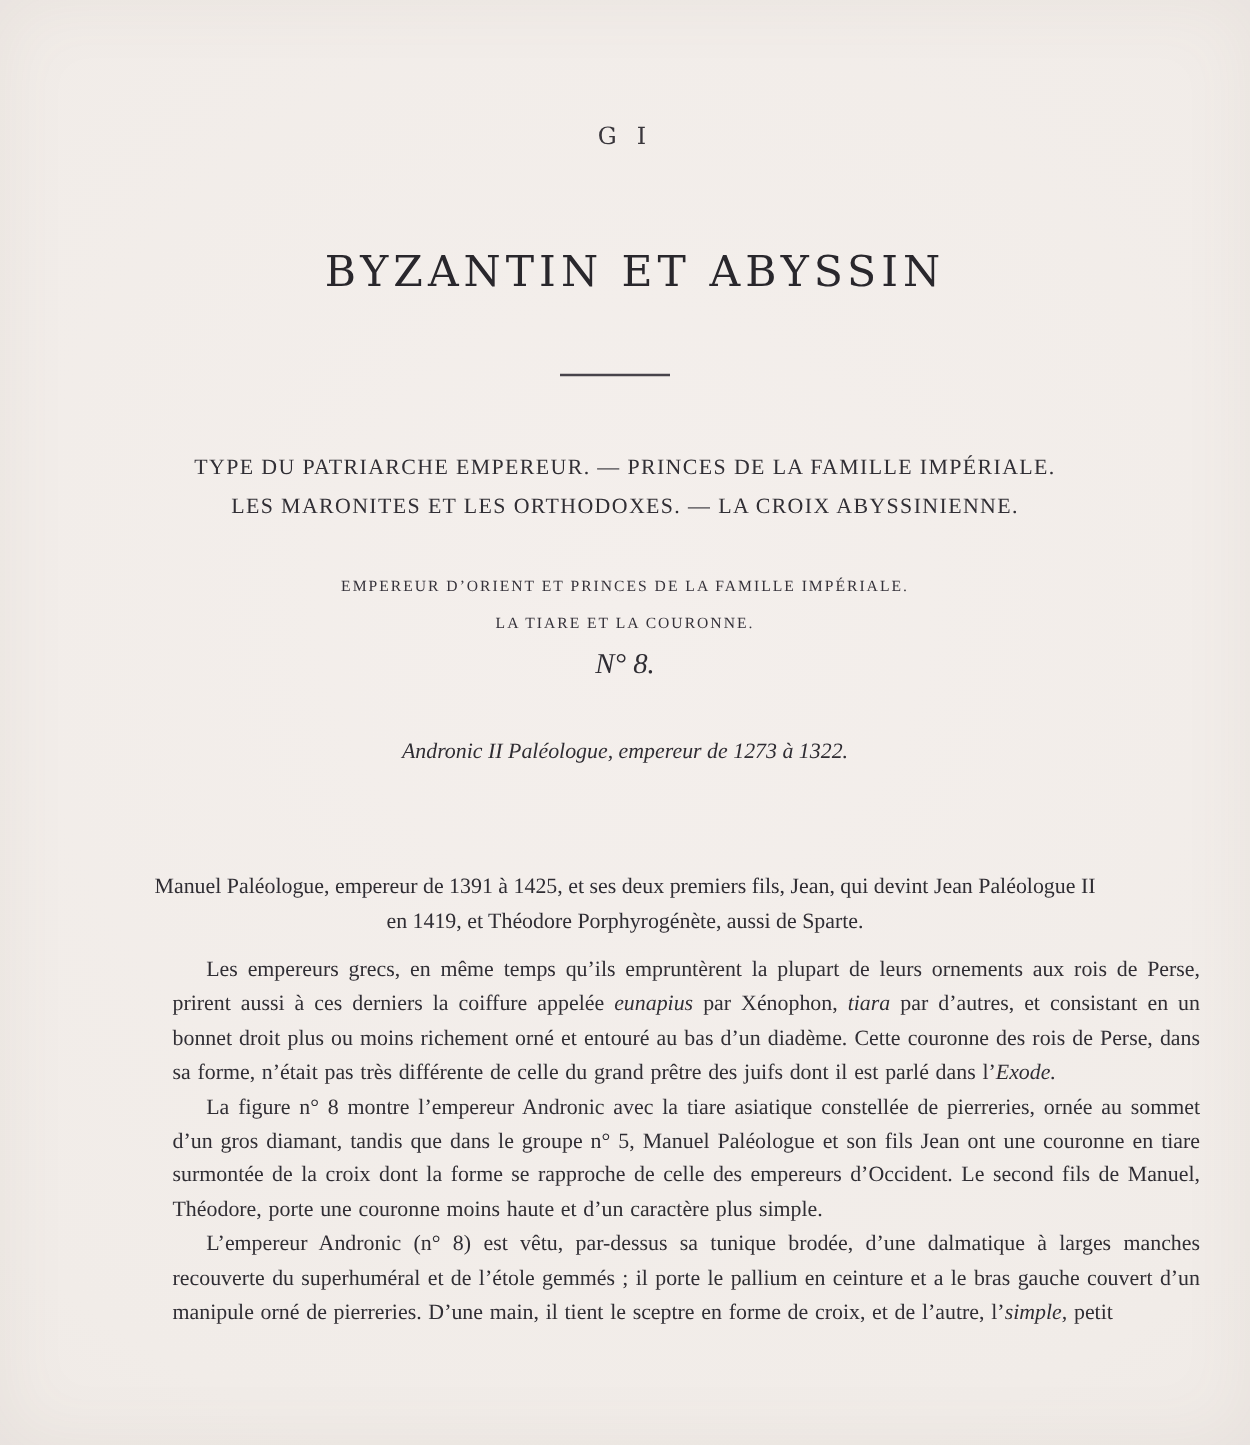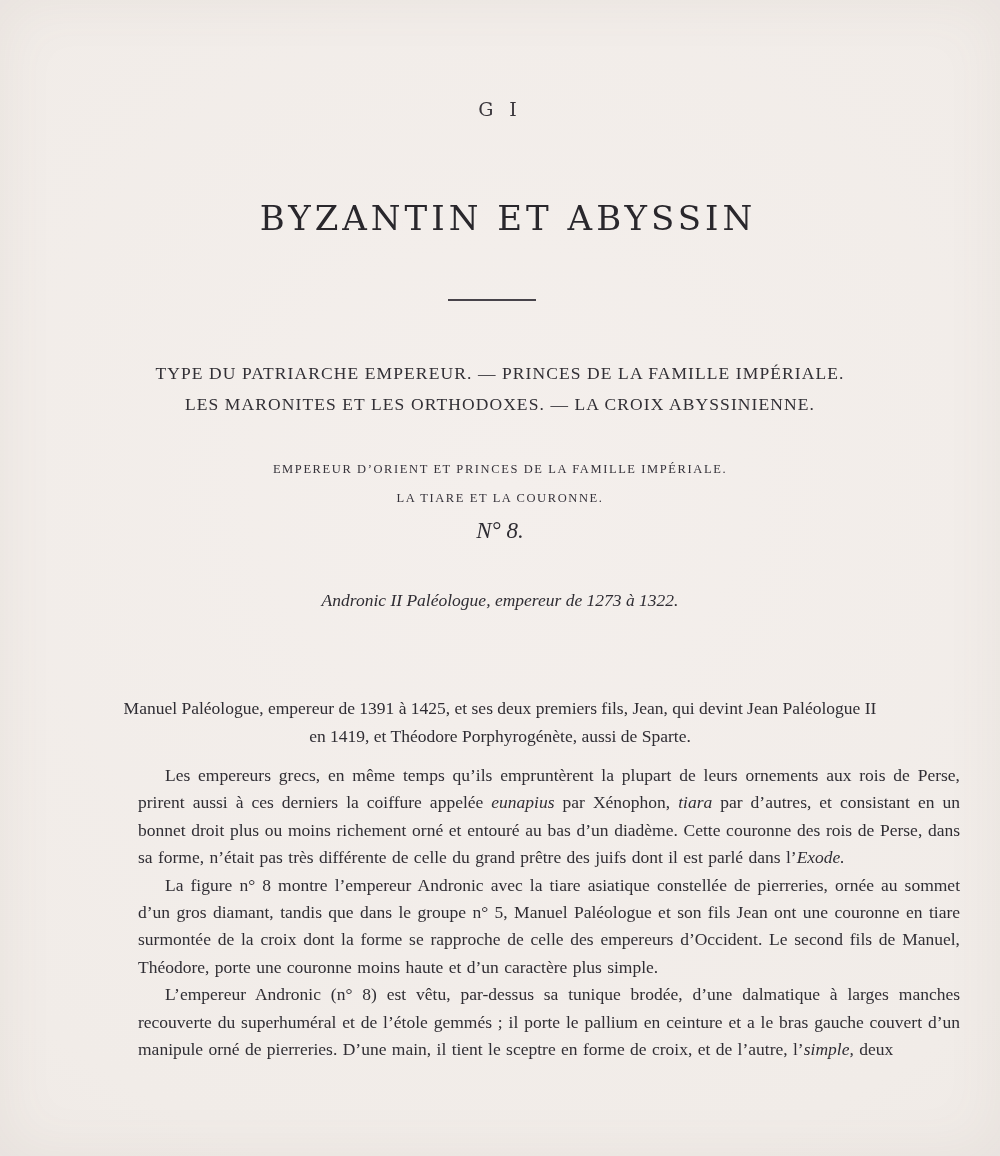--- a/index.html
+++ b/index.html
@@ -109,16 +109,16 @@
 
 
   <div class="centered group-cap">
     <div>Manuel Paléologue, empereur de 1391 à 1425, et ses deux premiers fils, Jean, qui devint Jean Paléologue II</div>
     <div>en 1419, et Théodore Porphyrogénète, aussi de Sparte.</div>
   </div>
 
   <div class="body-text">
       <p><span>Les empereurs grecs, en même temps qu’ils empruntèrent la plupart de leurs ornements aux rois de Perse, prirent aussi à ces derniers la coiffure appelée </span><em>eunapius</em><span> par Xénophon, </span><em>tiara</em><span> par d’autres, et consistant en un bonnet droit plus ou moins richement orné et entouré au bas d’un diadème. Cette couronne des rois de Perse, dans sa forme, n’était pas très différente de celle du grand prêtre des juifs dont il est parlé dans l’</span><em>Exode.</em></p>
       <p><span>La figure n° 8 montre l’empereur Andronic avec la tiare asiatique constellée de pierreries, ornée au sommet d’un gros diamant, tandis que dans le groupe n° 5, Manuel Paléologue et son fils Jean ont une couronne en tiare surmontée de la croix dont la forme se rapproche de celle des empereurs d’Occident. Le second fils de Manuel, Théodore, porte une couronne moins haute et d’un caractère plus simple.</span></p>
-      <p><span>L’empereur Andronic (n° 8) est vêtu, par-dessus sa tunique brodée, d’une dalmatique à larges manches recouverte du superhuméral et de l’étole gemmés ; il porte le pallium en ceinture et a le bras gauche couvert d’un manipule orné de pierreries. D’une main, il tient le sceptre en forme de croix, et de l’autre, l’</span><em>simple,</em><span> deux</span></p>
+      <p><span>L’empereur Andronic (n° 8) est vêtu, par-dessus sa tunique brodée, d’une dalmatique à larges manches recouverte du superhuméral et de l’étole gemmés ; il porte le pallium en ceinture et a le bras gauche couvert d’un manipule orné de pierreries. D’une main, il tient le sceptre en forme de croix, et de l’autre, l’</span><em>simple,</em><span> petit</span></p>
     </div>
 
 </div>
 
 </body></html>

